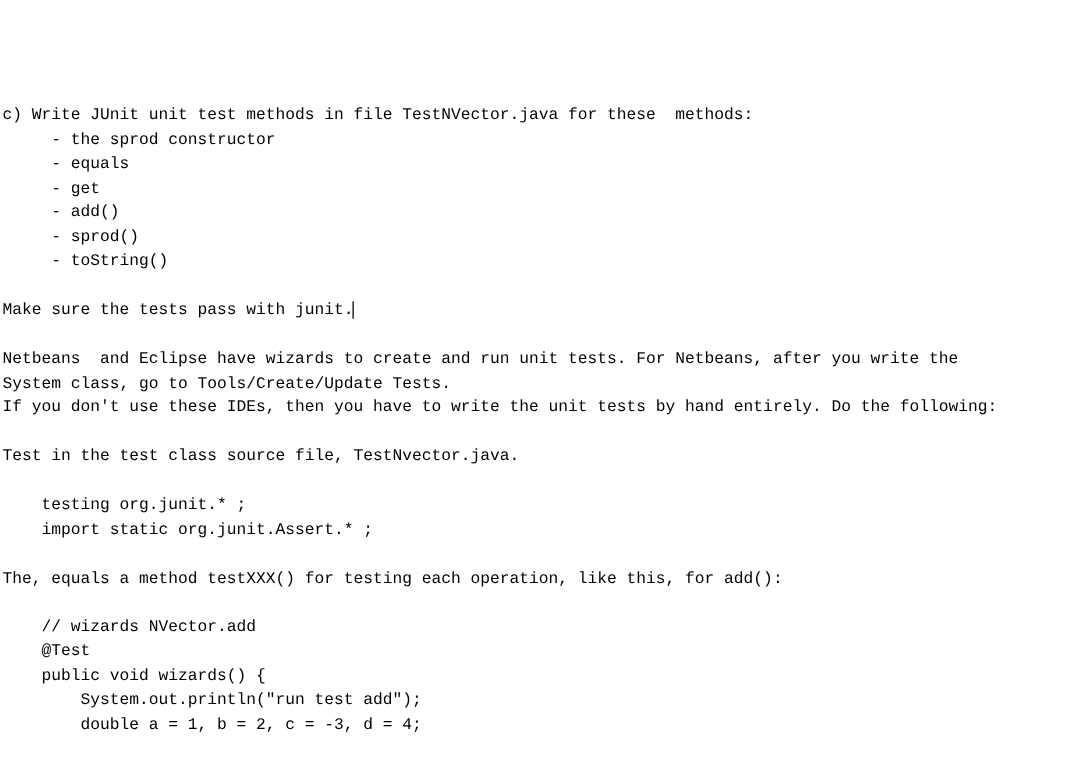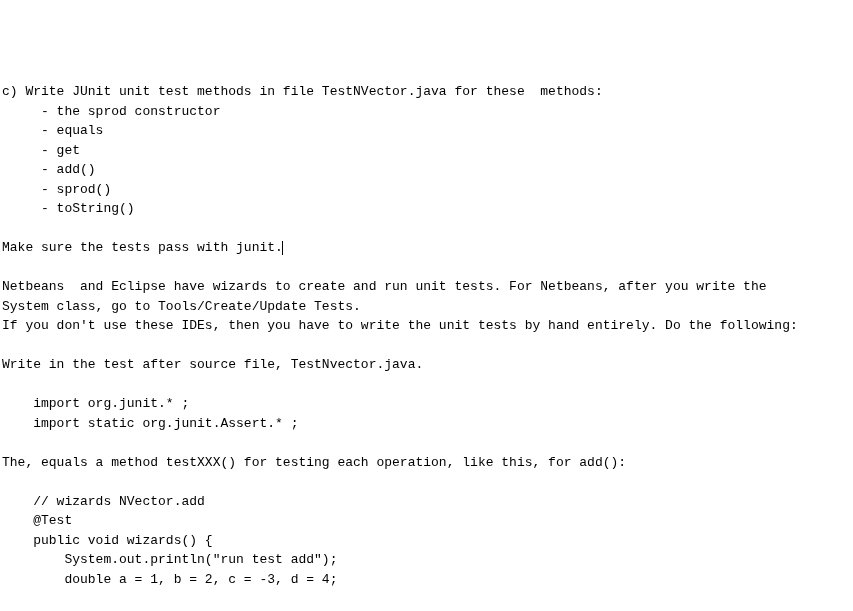--- a/index.html
+++ b/index.html
@@ -33,23 +33,23 @@
 <span>     - add()</span>
 <span>     - sprod()</span>
 <span>     - toString()</span>
 <span></span>
 <span>Make sure the tests pass with junit.</span><span class="cursor"></span>
 <span></span>
 <span>Netbeans  and Eclipse have wizards to create and run unit tests. For Netbeans, after you write the</span>
 <span>System class, go to Tools/Create/Update Tests.</span>
 <span>If you don't use these IDEs, then you have to write the unit tests by hand entirely. Do the following:</span>
 <span></span>
-<span>Write in the test after source file, TestNvector.java.</span>
+<span>Test in the test class source file, TestNvector.java.</span>
 <span></span>
-<span>    import org.junit.* ;</span>
+<span>    testing org.junit.* ;</span>
 <span>    import static org.junit.Assert.* ;</span>
 <span></span>
 <span>The, equals a method testXXX() for testing each operation, like this, for add():</span>
 <span></span>
 <span>    // wizards NVector.add</span>
 <span>    @Test</span>
 <span>    public void wizards() {</span>
 <span>        System.out.println("run test add");</span>
 <span>        double a = 1, b = 2, c = -3, d = 4;</span>
 <span></span>

